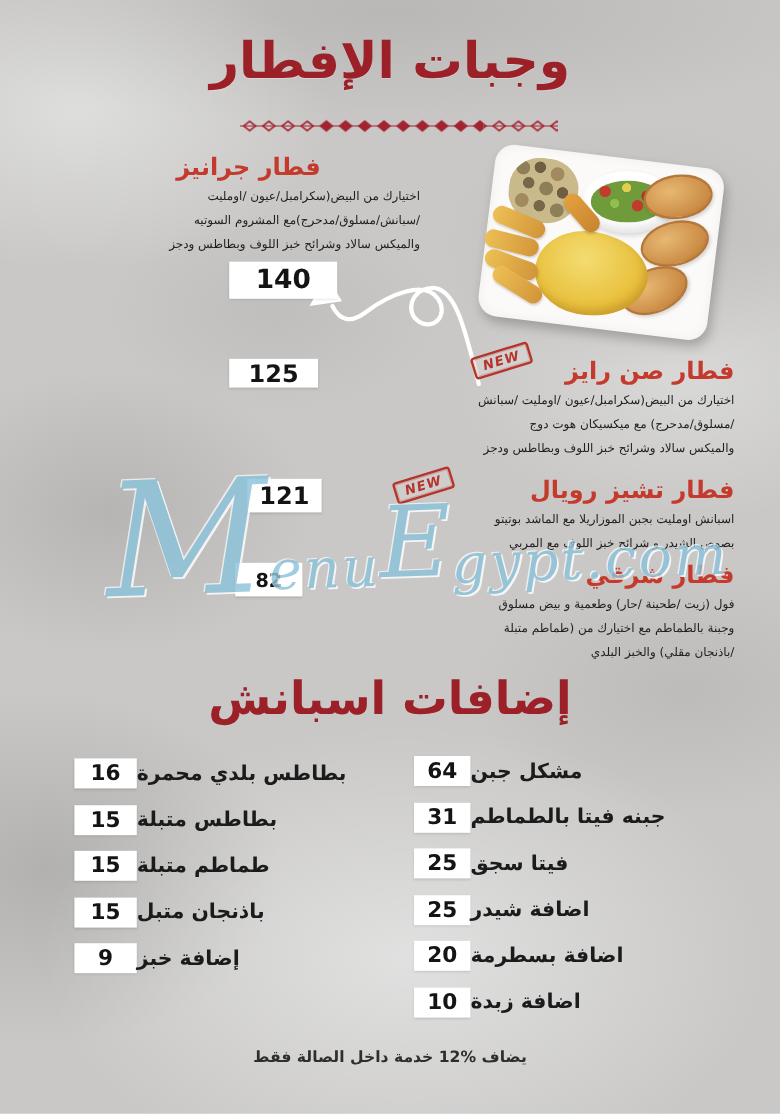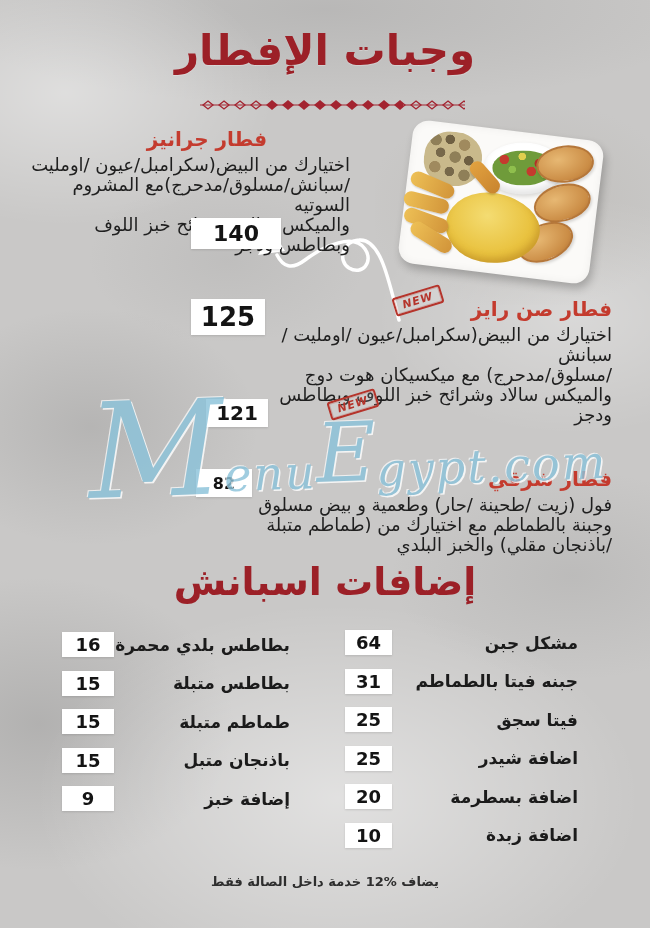--- a/index.html
+++ b/index.html
@@ -75,26 +75,26 @@
   .pot-0 { left:58px; top:42px; width:38px; transform:rotate(42deg); background:linear-gradient(90deg,#e2a13f,#c9852f); }
   .pot-1 { left:3px;  top:56px; transform:rotate(16deg); }
   .pot-2 { left:-1px; top:74px; transform:rotate(7deg); }
   .pot-3 { left:1px;  top:92px; transform:rotate(13deg); }
   .pot-4 { left:8px;  top:108px; transform:rotate(25deg); }
   .arrow { position:absolute; left:237px; top:210px; }
   
   .item { position:absolute; direction:rtl; text-align:right; }
   .item-title { font-size:20px; font-weight:bold; color:#c43b2e; line-height:26px; }
   .item-title.centered { padding-left:36px; text-align:center; }
-  .item-desc { margin-top:3px; font-size:18px; line-height:20px; color:#1f1f1f; }
+  .item-desc { margin-top:3px; font-size:10px; line-height:20px; color:#1f1f1f; }
   .price-box { position:absolute; background:#ffffff; color:#141414; font-weight:bold;
     display:flex; align-items:center; justify-content:center;
     box-shadow:0 1px 2px rgba(0,0,0,.12);margin-left:36px; }
   .p-140 { left:155px; top:218px; width:90px; height:31px; font-size:22px; }
-  .p-125 { left:155px; top:299px; width:74px; height:36px; font-size:26px; }
+  .p-125 { left:155px; top:299px; width:74px; height:24px; font-size:20px; }
   .p-121 { left:170px; top:399px; width:62px; height:28px; font-size:20px; }
   .p-82  { left:160px; top:469px; width:56px; height:28px; font-size:16px; }
   .new-stamp { position:absolute; color:#b5342b; border:2px solid #b5342b; border-radius:3px;
     font-size:11px; font-weight:bold; font-style:italic; letter-spacing:1px;
     padding:1px 7px; transform:rotate(-17deg); background:rgba(255,255,255,.12);
     box-shadow:inset 0 0 0 1px rgba(181,52,43,.25); }
   .stamp-2 { left:393px; top:291px; }
   .stamp-3 { left:328px; top:395px; }
   
   .watermark { position:absolute; left:88px; top:392px; z-index:6; pointer-events:none;
@@ -102,21 +102,21 @@
     font-family:"DejaVu Serif", serif; font-style:italic; transform:rotate(-2deg);
     text-shadow:1.5px 1.5px 0 #ffffff, -1px -1px 0 rgba(255,255,255,.85); }
   .wm-m    { font-size:132px; line-height:.78; }
   .wm-enu  { font-size:46px; margin-top:52px; letter-spacing:2px; }
   .wm-e    { font-size:82px; margin-top:24px; line-height:.9; }
   .wm-tail { font-size:46px; margin-top:52px; letter-spacing:2px; }
   
   .addons-col { position:absolute; }
   .col-right { left:345px; top:630px; width:233px; }
   .col-left  { left:62px;  top:632px; width:228px; }
-  .addon-row { display:flex; direction:ltr; justify-content:space-between;
+  .addon-row { display:flex; direction:ltr; 
     align-items:center; height:25px; margin-bottom:13.5px; }
   .addon-price { background:#ffffff; color:#141414; font-weight:bold; font-size:18px;
     width:47px; height:25px; display:flex; align-items:center; justify-content:center;
     box-shadow:0 1px 2px rgba(0,0,0,.12); }
   .col-left .addon-price { width:52px; }
   .addon-label { direction:rtl; font-size:17px; font-weight:bold; color:#1b1b1b; }
   .footer-note { position:absolute; top:874px; left:0; width:650px; text-align:center;
     direction:rtl; font-size:13px; font-weight:bold; color:#2e2e2e; }
 </style>
 </head>
@@ -179,20 +179,27 @@
     <div class="item-title">فطار صن رايز</div>
     <div class="item-desc">
       <div>اختيارك من البيض(سكرامبل/عيون /اومليت /سبانش</div>
       <div>/مسلوق/مدحرج) مع ميكسيكان هوت دوج</div>
       <div>والميكس سالاد وشرائح خبز اللوف وبطاطس ودجز</div>
     </div>
   </div>
   <div class="new-stamp stamp-2">NEW</div>
   <div class="price-box p-125">125</div>
 
+  <div class="item" style="right:38px; top:395px; width:360px;">
+    <div class="item-title">فطار تشيز رويال</div>
+    <div class="item-desc">
+      <div>اسبانش اومليت بجبن الموزاريلا مع الماشد بوتيتو</div>
+      <div>بصوص الشيدر و شرائح خبز اللوف مع المربي</div>
+    </div>
+  </div>
   <div class="new-stamp stamp-3">NEW</div>
   <div class="price-box p-121">121</div>
 
   <div class="item" style="right:38px; top:466px; width:360px;">
     <div class="item-title">فطار شرقي</div>
     <div class="item-desc">
       <div>فول (زيت /طحينة /حار) وطعمية و بيض مسلوق</div>
       <div>وجبنة بالطماطم مع اختيارك من (طماطم متبلة</div>
       <div>/باذنجان مقلي) والخبز البلدي</div>
     </div>

